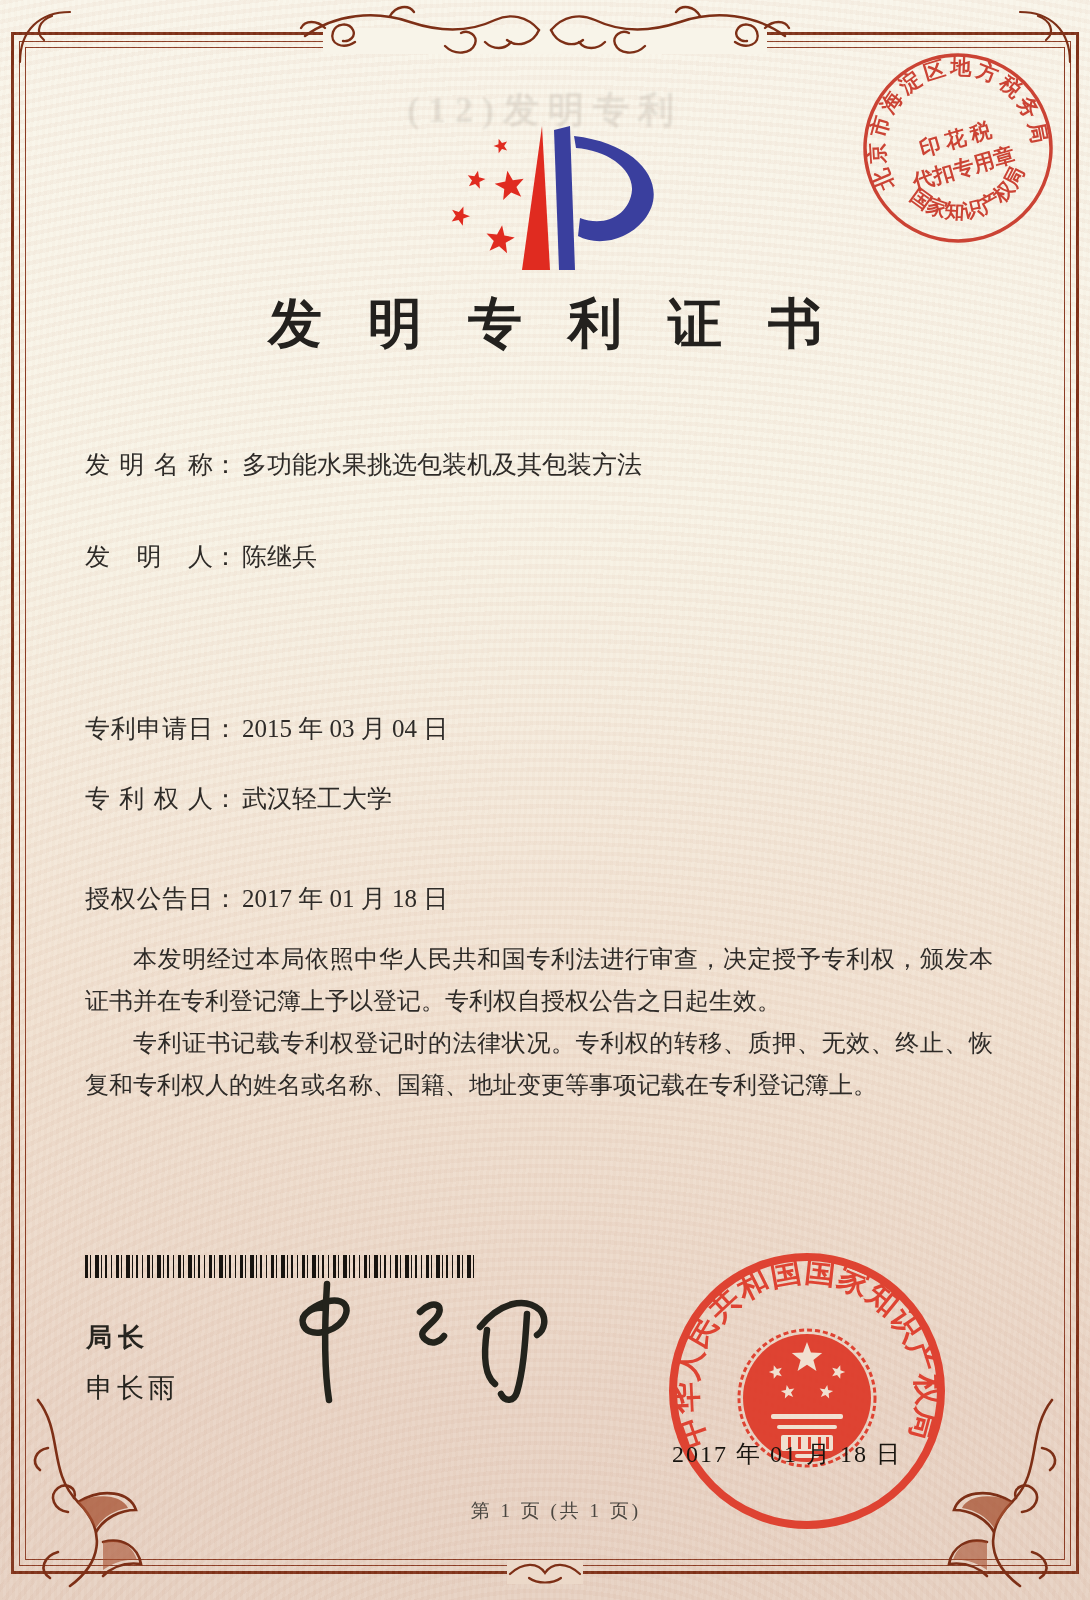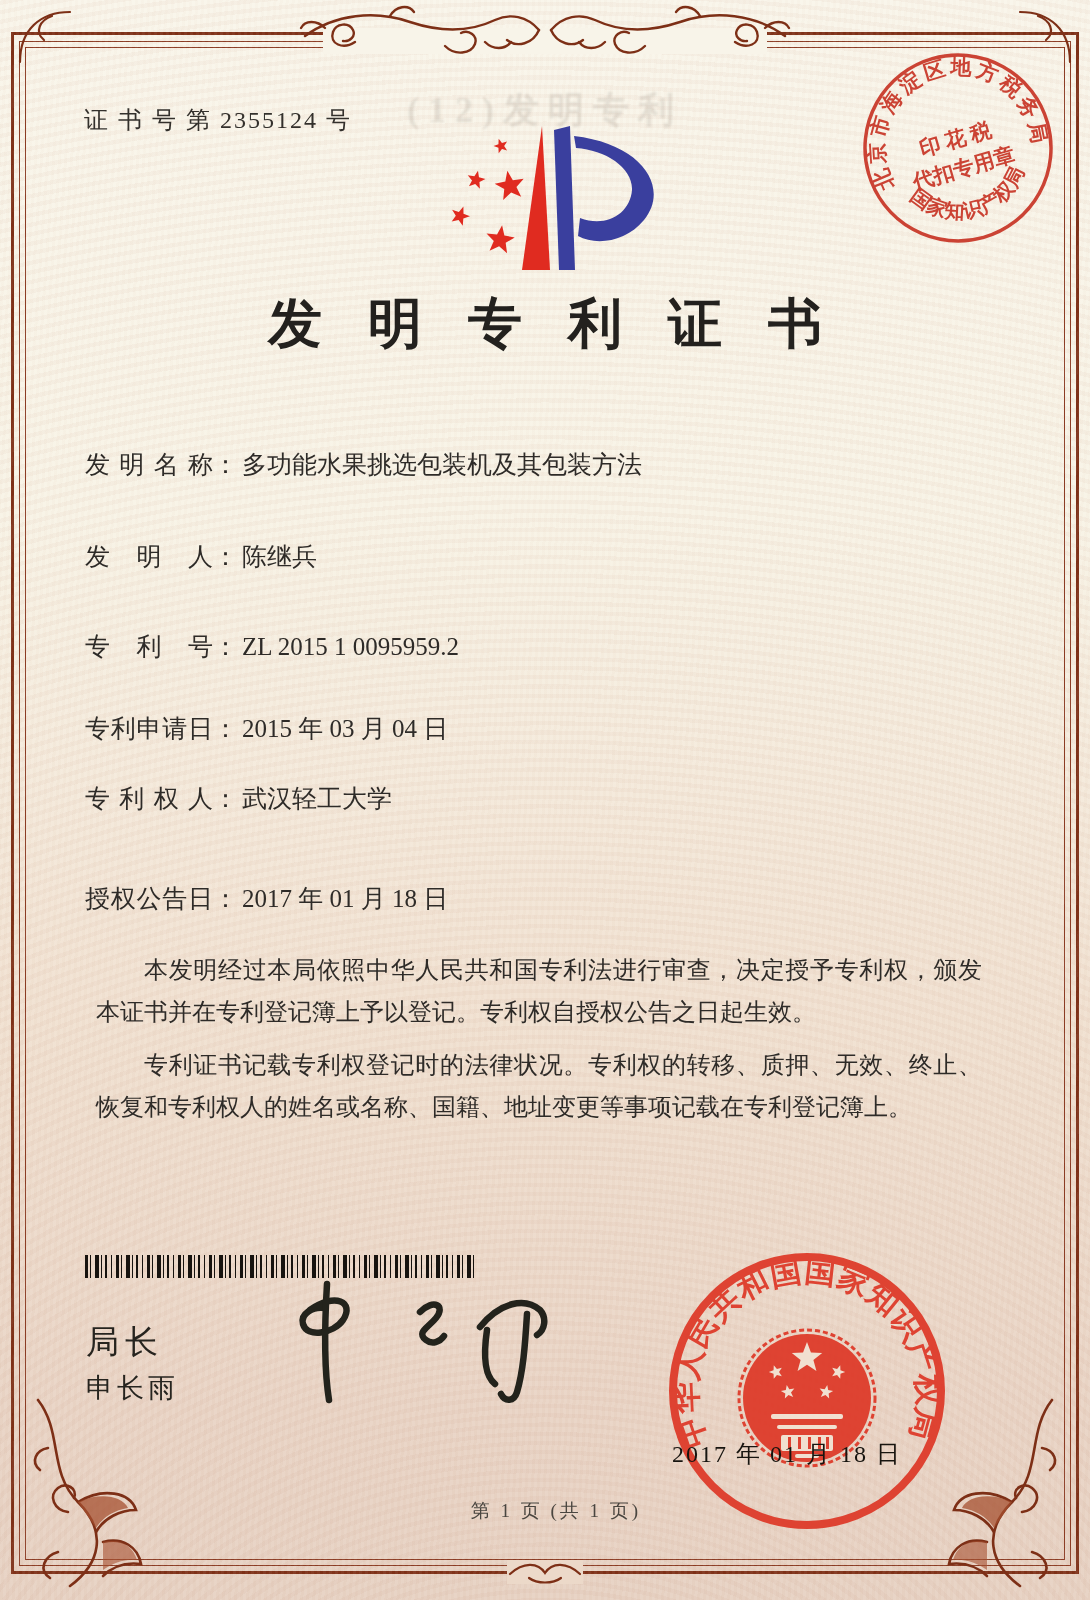--- a/index.html
+++ b/index.html
@@ -18,28 +18,28 @@
   .ghost-title{position:absolute;top:86px;left:0;right:0;text-align:center;
     font-size:36px;letter-spacing:9px;color:rgba(125,115,102,0.17);filter:blur(1.1px);font-weight:bold;}
   .cert-no{position:absolute;left:84px;top:104px;font-size:24px;letter-spacing:2px;color:#33302c;}
   .title{position:absolute;top:288px;left:0;right:0;text-align:center;
     font-size:54px;font-weight:bold;color:#23211e;letter-spacing:46px;text-indent:46px;}
   .field{position:absolute;left:85px;font-size:25px;color:#2e2b28;white-space:nowrap;}
   .flabel{display:inline-block;width:128px;text-align:justify;text-align-last:justify;vertical-align:top;}
   .fcolon{display:inline-block;margin-right:4px;}
   .body-text{position:absolute;left:85px;width:908px;top:938px;font-size:24px;line-height:42px;
     color:#2e2b28;text-align:justify;}
-  .body-text p{margin:11px;text-indent:2em;}
+  .body-text p{margin:0;text-indent:2em;}
   .barcode{position:absolute;left:85px;top:1255px;width:390px;height:23px;
     background:repeating-linear-gradient(90deg,
       #17130f 0 3px, transparent 3px 5px, #17130f 5px 6px, transparent 6px 10px,
       #17130f 10px 14px, transparent 14px 16px, #17130f 16px 17px, transparent 17px 20px,
       #17130f 20px 22px, transparent 22px 26px, #17130f 26px 27px, transparent 27px 31px);}
-  .director-title{position:absolute;left:86px;top:1320px;font-size:33px;color:#26241f;
-    font-family:"Liberation Sans","DejaVu Sans",sans-serif;letter-spacing:6px;}
+  .director-title{position:absolute;left:86px;top:1320px;font-size:26px;color:#26241f;
+    font-family:"Liberation Sans","DejaVu Sans",sans-serif;letter-spacing:6px;font-weight:bold;}
   .director-name{position:absolute;left:86px;top:1370px;font-size:27px;color:#26241f;
     font-family:Liberation Mono, monospace;letter-spacing:4px;}
   .seal-date{position:absolute;left:672px;top:1438px;width:250px;font-size:24px;color:#17140f;
     letter-spacing:2px;white-space:nowrap;}
   .footer{position:absolute;left:0;right:0;top:1498px;text-align:center;font-size:19px;
     color:#4a4640;letter-spacing:3px;margin-left:22px;}
 </style>
 </head>
 <body>
 
@@ -109,21 +109,20 @@
   <svg class="orn" style="left:505px;top:1552px" width="80" height="40" viewBox="0 0 80 40">
     <rect x="2" y="8" width="76" height="24" fill="#ecd9c9"></rect>
     <g stroke="#7d2f16" stroke-width="2.2" fill="none" stroke-linecap="round">
       <path d="M5,22 c13,-12 28,-12 35,-1 c7,-11 22,-11 35,1"></path>
       <path d="M24,26 c8,6 24,6 32,0"></path>
     </g>
   </svg>
 
   <div class="ghost-title">(12)发明专利</div>
 
-  <div class="cert-no">证 书 号 第 2355124 号</div>
 
   <svg class="orn" style="left:858px;top:48px" width="200" height="200" viewBox="0 0 200 200" opacity="0.95">
     <g transform="rotate(-16 100 100)">
       <circle cx="100" cy="100" r="93" fill="none" stroke-width="3.5" stroke="#c93a2b"></circle>
       <defs>
         <path id="taxTop" d="M 28.5,119.2 A 74,74 0 1 1 171.5,119.2" fill="none"></path>
         <path id="taxBot" d="M 39.4,135 A 70,70 0 0 0 160.6,135" fill="none"></path>
       </defs>
       <text font-size="21" font-weight="bold" fill="#c93a2b">
         <textPath href="#taxTop" startOffset="0" textLength="268" lengthAdjust="spacing">北京市海淀区地方税务局</textPath>
@@ -152,23 +151,20 @@
     </g>
   </svg>
 
   <div class="title">发明专利证书</div>
 
   <div class="field" style="top:540px">
     <span class="flabel">发明人</span><span class="fcolon">：</span><span class="fvalue">陈继兵</span>
   </div>
   <div class="field" style="top:448px">
     <span class="flabel">发明名称</span><span class="fcolon">：</span><span class="fvalue">多功能水果挑选包装机及其包装方法</span>
-  </div>
-  <div class="field" style="top:630px">
-    <span class="flabel">专利号</span><span class="fcolon">：</span><span class="fvalue">ZL 2015 1 0095959.2</span>
   </div>
   <div class="field" style="top:712px">
     <span class="flabel">专利申请日</span><span class="fcolon">：</span><span class="fvalue">2015 年 03 月 04 日</span>
   </div>
   <div class="field" style="top:782px">
     <span class="flabel">专利权人</span><span class="fcolon">：</span><span class="fvalue">武汉轻工大学</span>
   </div>
   <div class="field" style="top:882px">
     <span class="flabel">授权公告日</span><span class="fcolon">：</span><span class="fvalue">2017 年 01 月 18 日</span>
   </div>

